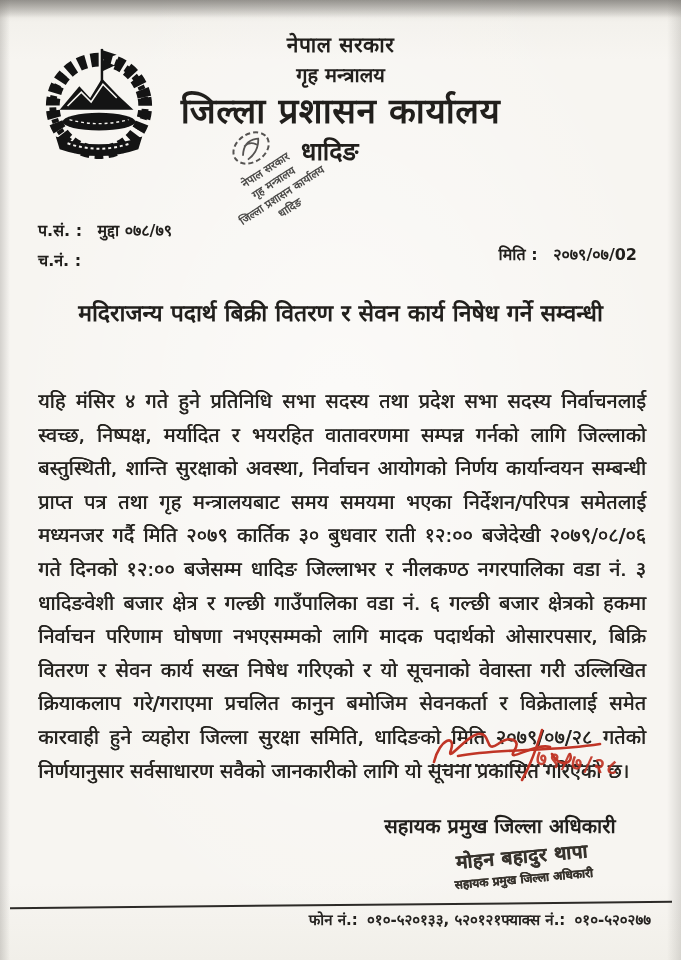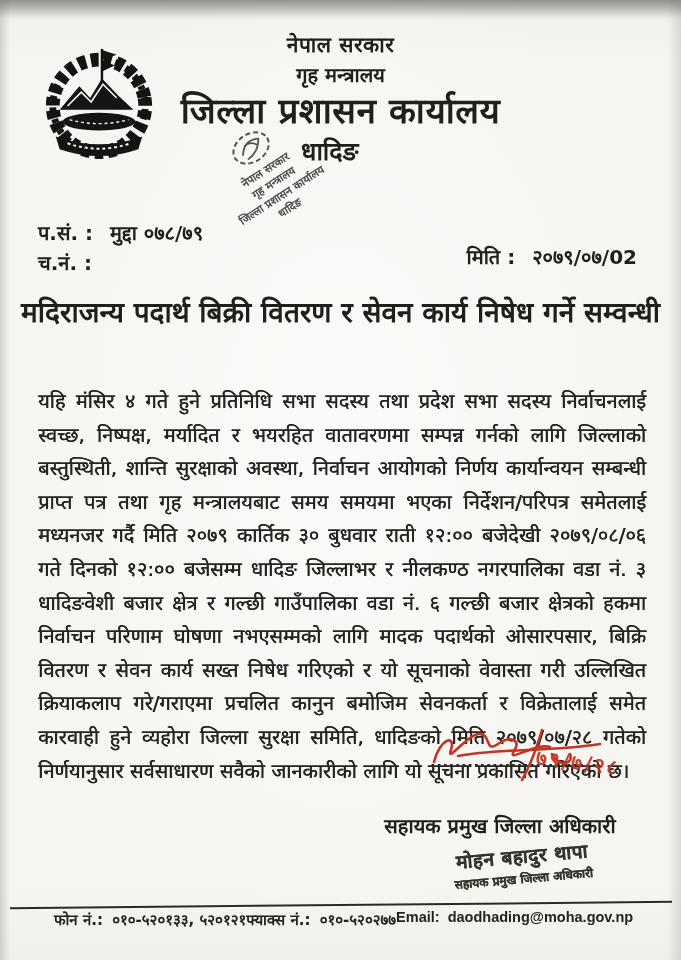--- a/index.html
+++ b/index.html
@@ -28,45 +28,45 @@
   .min   {top:61px;  font-size:20px; font-weight:700;}
   .office{top:86px;  font-size:35px; font-weight:700; letter-spacing:.5px;}
   .district-big{left:301px; top:133px; font-size:25px; font-weight:700;}
 
   .emblem{left:40px; top:40px;}
 
   .hdr-stamp{left:178px; top:126px; width:180px; transform:rotate(-33deg);
     text-align:center; color:#4b4a48; font-weight:700; line-height:15px; font-size:11px;}
   .hdr-stamp .scribble{display:block; margin:0 auto 2px auto;}
 
-  .meta{font-size:20px; font-weight:700;}
+  .meta{font-size:16px; font-weight:700;}
   .meta .lbl{margin-right:10px;}
   .ref {left:38px; top:219px;}
   .disp{left:38px; top:249px;text-align:center;}
   .date{right:44px; top:243px;}
 
-  .subject{top:291px; font-size:28px; font-weight:700; line-height:44px;}
+  .subject{top:291px; font-size:23px; font-weight:700; line-height:44px;}
 
   .body-text{left:38px; width:608px; top:385px; font-size:20px; line-height:33.6px;
     text-align:justify; color:#262420;}
 
   .sig-svg{left:424px; top:724px;}
   .sig-dots{left:430px; top:753px; font-size:15px; font-weight:700; letter-spacing:.5px; color:#2a2825;}
   .sig-scrawl{left:536px; top:748px; font-size:21px; color:#c03526; font-weight:700;
     transform:rotate(7deg); letter-spacing:2px; opacity:.92;}
   .sig-name{left:400px; width:220px; top:781px; text-align:center; font-size:20px; font-weight:700;}
   .sig-desig{left:370px; width:260px; top:812px; text-align:center; font-size:20px; font-weight:700;}
   .name-stamp{left:415px; width:215px; top:843px; text-align:center; color:#37332d;
     transform:rotate(-5deg); text-shadow:.4px 0 0 currentColor;}
   .name-stamp .l1{font-size:19px; font-weight:700; letter-spacing:.5px;}
   .name-stamp .l2{font-size:12px; font-weight:700; margin-top:1px;}
 
   .footer-rule{left:10px; top:904px; width:662px; border-top:2.5px solid #2c2a27;
     transform:rotate(-.55deg);}
-  .footer{left:36px; right:30px; top:909px; display:flex; justify-content:center;
+  .footer{left:36px; right:30px; top:909px; display:flex; justify-content:flex-end;
     font-size:15px; font-weight:700; color:#252320;}
   .footer .grp .lbl{margin-right:4px;}
   .footer .email{font-family:"Liberation Sans", sans-serif; font-size:14.5px; font-weight:700;}
 </style>
 </head>
 <body>
 
 <div class="page">
 
   <div class="shadow-top abs"></div>
@@ -145,19 +145,15 @@
   <div class="abs footer-rule"></div>
   <div class="abs footer">
     <span class="grp">
       <span class="lbl">फोन नं.:</span>
       <span>०१०-५२०१३३, ५२०१२१</span>
     </span>
     <span class="grp">
       <span class="lbl">फ्याक्स नं.:</span>
       <span>०१०-५२०२७७</span>
     </span>
-    <span class="grp email">
-      <span class="lbl">Email:</span>
-      <span>daodhading@moha.gov.np</span>
-    </span>
   </div>
 
 </div>
 
 </body></html>

